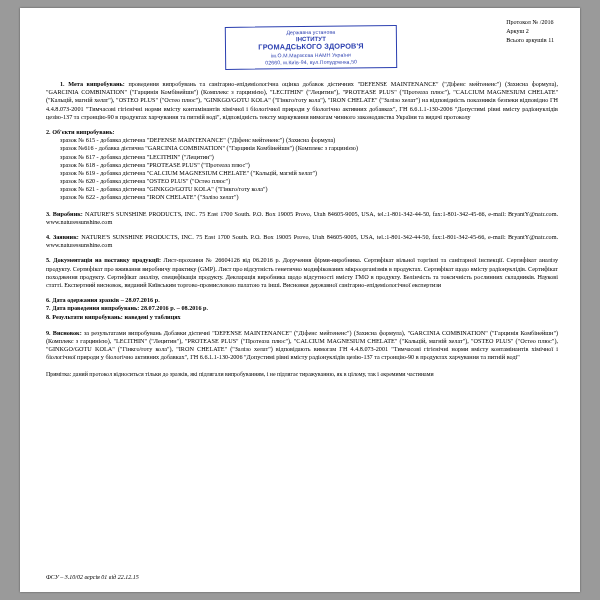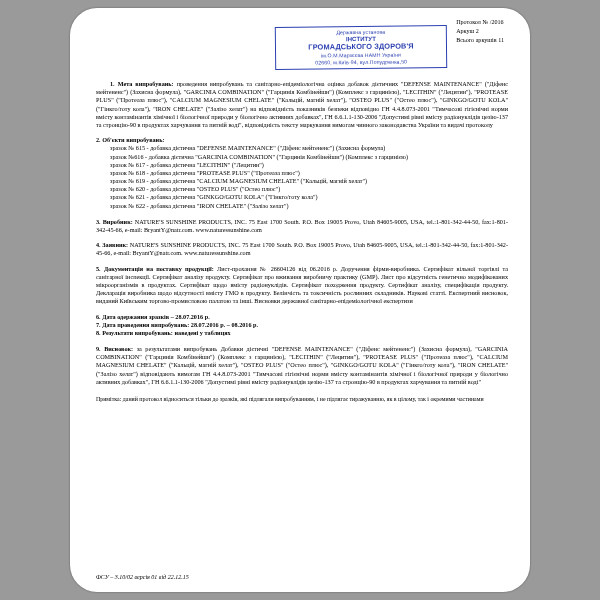--- a/index.html
+++ b/index.html
@@ -8,32 +8,31 @@
   }
   body {
     width: 600px;
     height: 600px;
     background: #9a9a9a;
     font-family: "Liberation Serif", serif;
     overflow: hidden;
   }
   .page {
     position: relative;
-    width: 460px;
+    width: 560px;
     height: 584px;
     margin: 8px auto 0 auto;
     background: #ffffff;
     box-sizing: border-box;
     padding: 10px 22px 8px 26px;
     color: #000;
     font-size: 6.2px;
     line-height: 1.32;
     box-shadow: 0 0 2px rgba(0,0,0,0.45);
     overflow: hidden;
-    border-radius: 27px;
   }
   .header-right {
     position: absolute;
     top: 10px;
     right: 26px;
     text-align: left;
     font-size: 6.1px;
     line-height: 1.45;
   }
   .stamp {

